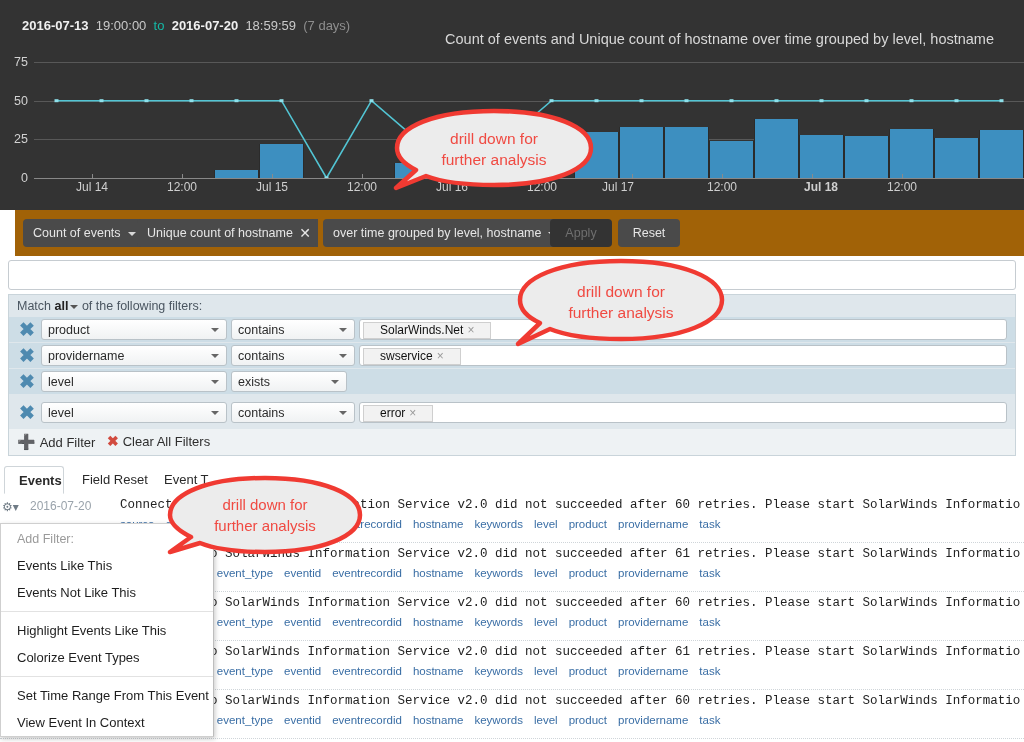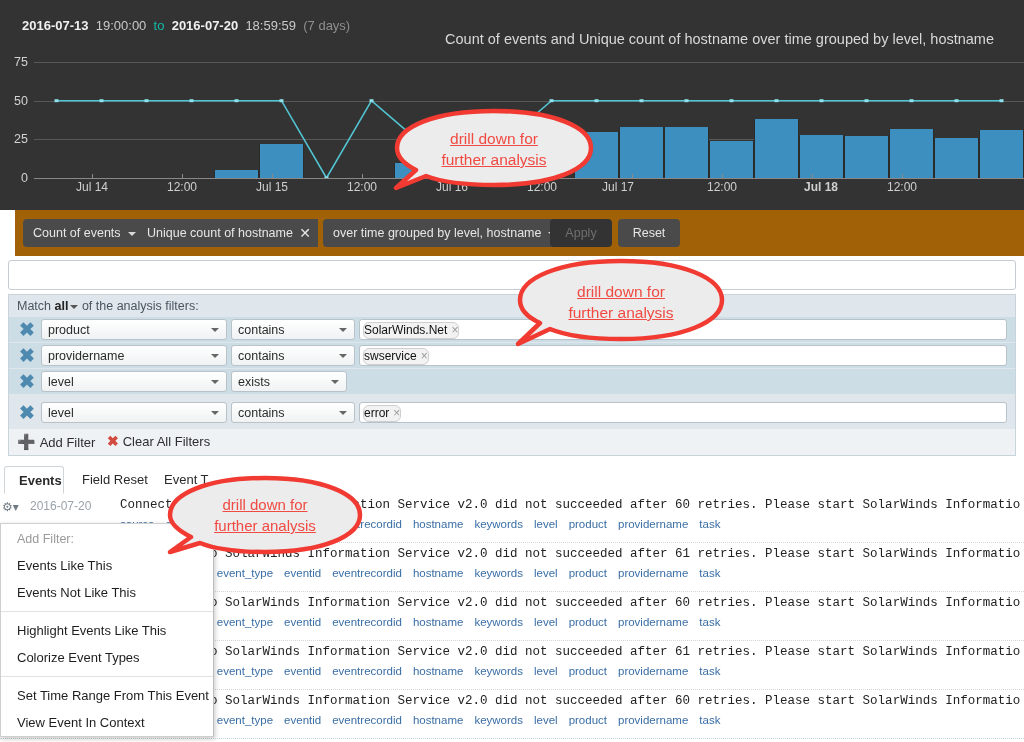--- a/index.html
+++ b/index.html
@@ -132,23 +132,23 @@
     position:absolute;right:7px;top:8px;
     border-left:4px solid transparent;border-right:4px solid transparent;
     border-top:4px solid #666;
   }
   .fval{
     position:absolute;top:2px;height:21px;
     background:#fff;border:1px solid #b9c2c8;border-radius:3px;
     box-sizing:border-box;
   }
   .token{
-    display:inline-block;margin:2px 0 0 3px;padding:0 0;height:15px;
+    display:inline-block;margin:2px 0 0 3px;padding:0 16px;height:15px;
     line-height:15px;background:#f2f2f2;border:1px solid #cfcfcf;
-    border-radius:6px;font-size:12px;color:#111;white-space:nowrap;
+    border-radius:0;font-size:12px;color:#111;white-space:nowrap;
   }
   .token .tx{color:#9a9a9a;margin-left:4px;cursor:pointer;}
   .addfilter-bar{
     position:absolute;left:0;bottom:0;width:1006px;height:26px;
     background:#eef2f4;
   }
   .afitem{
     position:absolute;top:4px;font-size:13px;color:#2e2e2e;cursor:pointer;
     white-space:nowrap;
   }
@@ -212,21 +212,20 @@
   #ctxmenu .mdiv{height:1px;background:#e2e2e2;margin:5px 0;}
 
   
   .callout{position:absolute;z-index:60;}
   .callout svg{display:block;overflow:visible;}
   .callout .ctext{
     position:absolute;left:0;top:0;width:100%;height:100%;
     display:flex;flex-direction:column;align-items:center;justify-content:center;
     color:#f04a42;font-size:15.5px;line-height:21px;text-align:center;
     pointer-events:none;
-    text-decoration:underline;
   }
   .callout.c3 .ctext{font-size:15px;}
 </style>
 </head>
 <body>
 
 <div id="chart-header">
 
   <div class="timerange">
     <b>2016-07-13</b>&nbsp;
@@ -332,21 +331,21 @@
 </div>
 
 <div id="search-wrap">
   <input id="search-input" type="text" value="" placeholder="" style="">
 </div>
 
 <div id="filter-panel">
   <div class="match-line">
     <span>Match</span>
     <b>all</b><i class="mcaret"></i>
-    <span>of the analysis filters:</span>
+    <span>of the following filters:</span>
   </div>
   <div id="filter-rows">
       <div class="filter-row shaded" style="top: 22px;">
         <div class="fx">✖</div>
         <div class="fsel" style="left: 32px; width: 186px;"><span>product</span><i class="dcaret"></i></div>
         <div class="fsel" style="left: 222px; width: 124px;"><span>contains</span><i class="dcaret"></i></div>
         <div class="fval" style="left: 350px; width: 648px;"><span class="token"><span>SolarWinds.Net</span><span class="tx">×</span></span></div>
       </div>
       <div class="filter-row shaded" style="top: 48px;">
         <div class="fx">✖</div>

